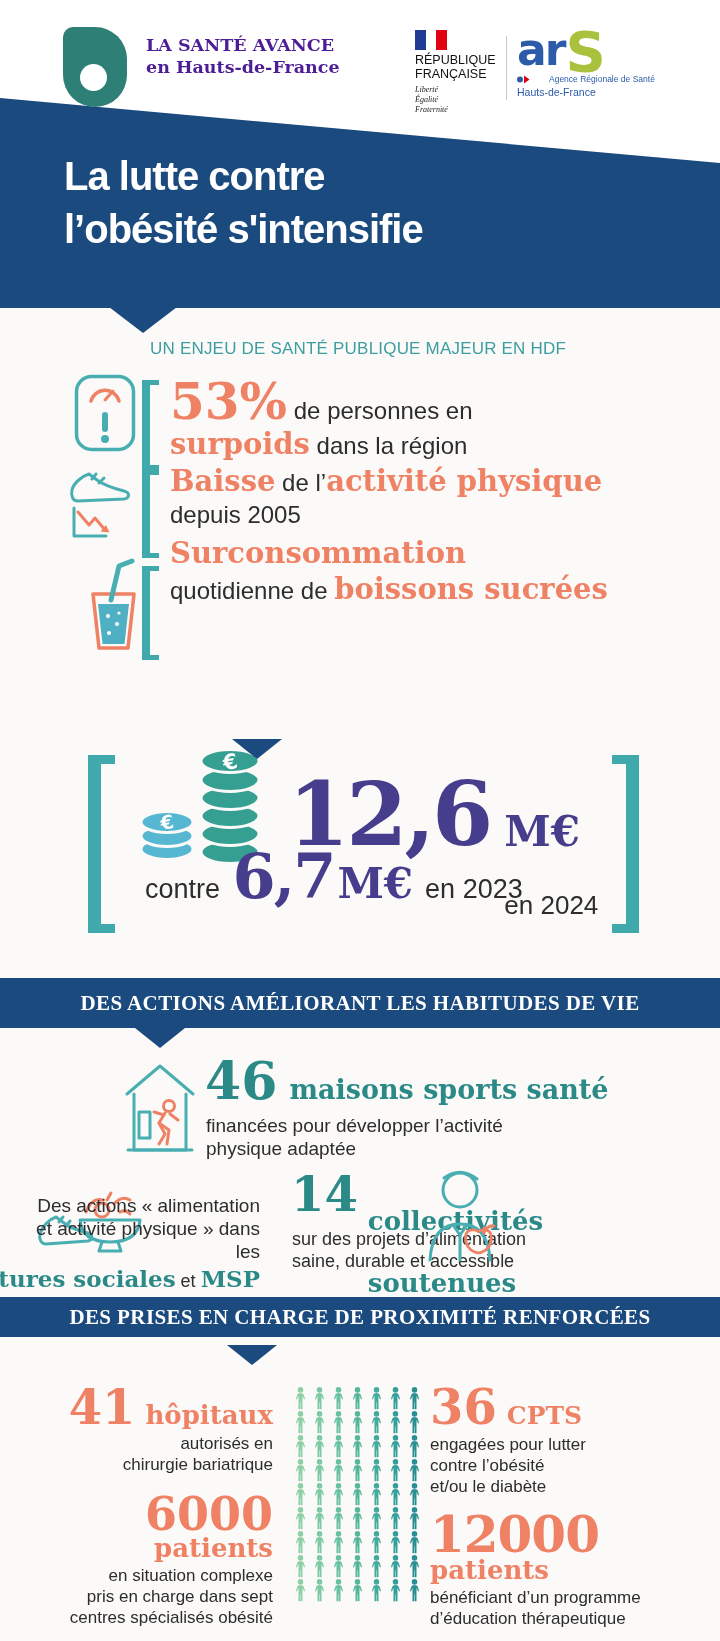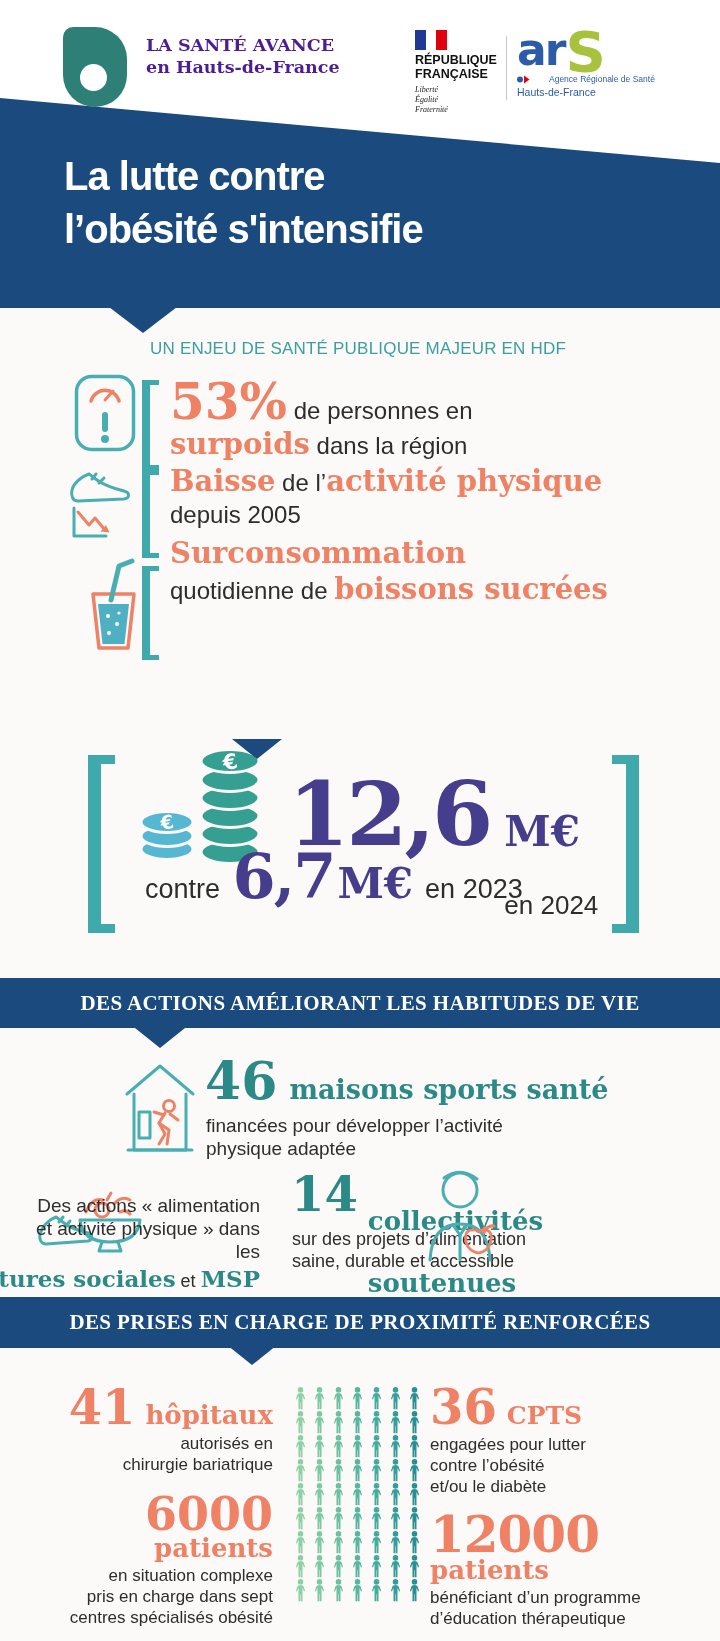--- a/index.html
+++ b/index.html
@@ -12,21 +12,21 @@
   .tealtx{color:#2B8A88;}
   .purple{color:#463D8C;}
   
   .topwhite{left:0;top:0;width:720px;height:170px;background:#FFFFFF;}
   .droplet{left:63px;top:27px;width:64px;height:80px;background:#2E8077;border-radius:10px 32px 32px 32px;z-index:5;}
   .droplet .hole{position:absolute;left:17px;top:37px;width:27px;height:27px;border-radius:50%;background:#FFFFFF;}
   .brandtxt{left:146px;top:34px;font-size:17.5px;line-height:22px;color:#4c1d95;z-index:5;}
   .rf{left:415px;top:30px;width:88px;z-index:5;}
   .rf .flag{width:32px;height:20px;display:flex;margin-bottom:3px;}
   .rf .flag div{flex:1;}
-  .rf .nm{font-size:12.5px;font-weight:bold;line-height:14px;color:#111;font-family:"Liberation Sans",sans-serif;}
+  .rf .nm{font-size:12.5px;font-weight:normal;line-height:14px;color:#111;font-family:"Liberation Sans",sans-serif;}
   .rf .motto{margin-top:4px;font-family:"Liberation Serif",serif;font-style:italic;font-size:8px;line-height:10px;color:#222;}
   .vdiv{left:506px;top:36px;width:1px;height:64px;background:#C9C9C9;z-index:5;}
   .ars{left:517px;top:28px;z-index:5;}
   .ars .mark{display:flex;align-items:flex-start;line-height:1;}
   .ars .ar{font-family:"DejaVu Sans",sans-serif;font-weight:bold;font-size:44px;color:#2B5BA9;letter-spacing:-2px;}
   .ars .s{font-family:"DejaVu Sans",sans-serif;font-weight:bold;font-size:56px;color:#A9C23D;margin-left:1px;margin-top:-4px;}
   .ars .sub{display:flex;align-items:flex-end;gap:19px;margin-top:-6px;font-size:8.5px;color:#2B5BA9;}
   .ars .reg{font-size:10.5px;color:#2B5BA9;margin-top:2px;}
   
   .hero{left:0;top:98px;width:720px;height:210px;background:#1B4A7E;
@@ -278,21 +278,21 @@
       <path d="M29 63 l7 10 7 -10"></path>
       <path d="M36 73 v25"></path>
     </g>
     <g fill="none" stroke="#EF8164" stroke-width="3" stroke-linecap="round" stroke-linejoin="round">
       <path d="M56 84 q0 -8 8 -8 q4 0 6 2 q2 -2 6 -2 q-1 0 0 0 q8 0 8 8 q0 12 -10 16 q-4 2 -8 0 q-10 -4 -10 -16 z" transform="translate(-10,-2) scale(0.92)"></path>
       <path d="M60 70 q4 -7 10 -6"></path>
       <path d="M60 71 v-5"></path>
     </g>
   </svg>
 
-  <div class="abs banner" style="top:1297px;height:51px">DES PRISES EN CHARGE DE PROXIMITÉ RENFORCÉES</div>
+  <div class="abs banner" style="top:1297px;height:40px">DES PRISES EN CHARGE DE PROXIMITÉ RENFORCÉES</div>
   <div class="abs chev" style="left:227px;top:1345px"></div>
 
   <div class="abs rightcol" style="left:33px;top:1385px;width:240px">
     <div class="bl" style="justify-content:flex-end">
       <span class="slab orange n48">41</span>
       <span class="slab orange l27" style="margin-left:10px">hôpitaux</span>
     </div>
     <div class="d17" style="margin-top:4px">
       <div>autorisés en</div>
       <div>chirurgie bariatrique</div>

